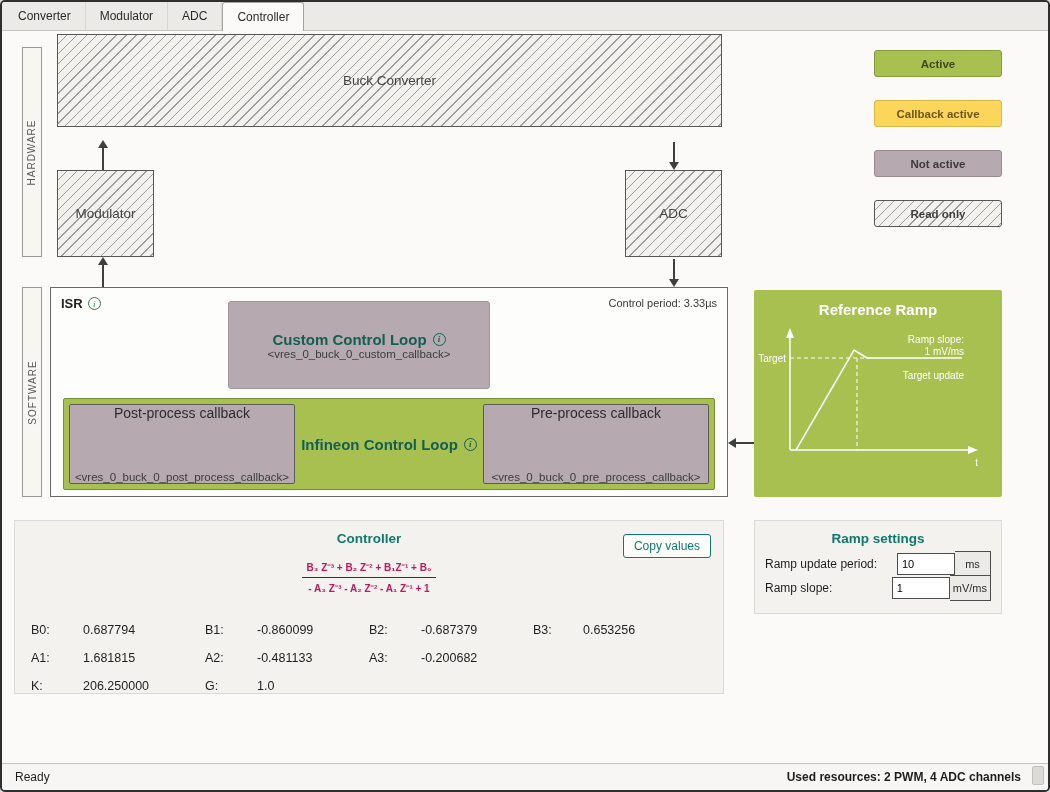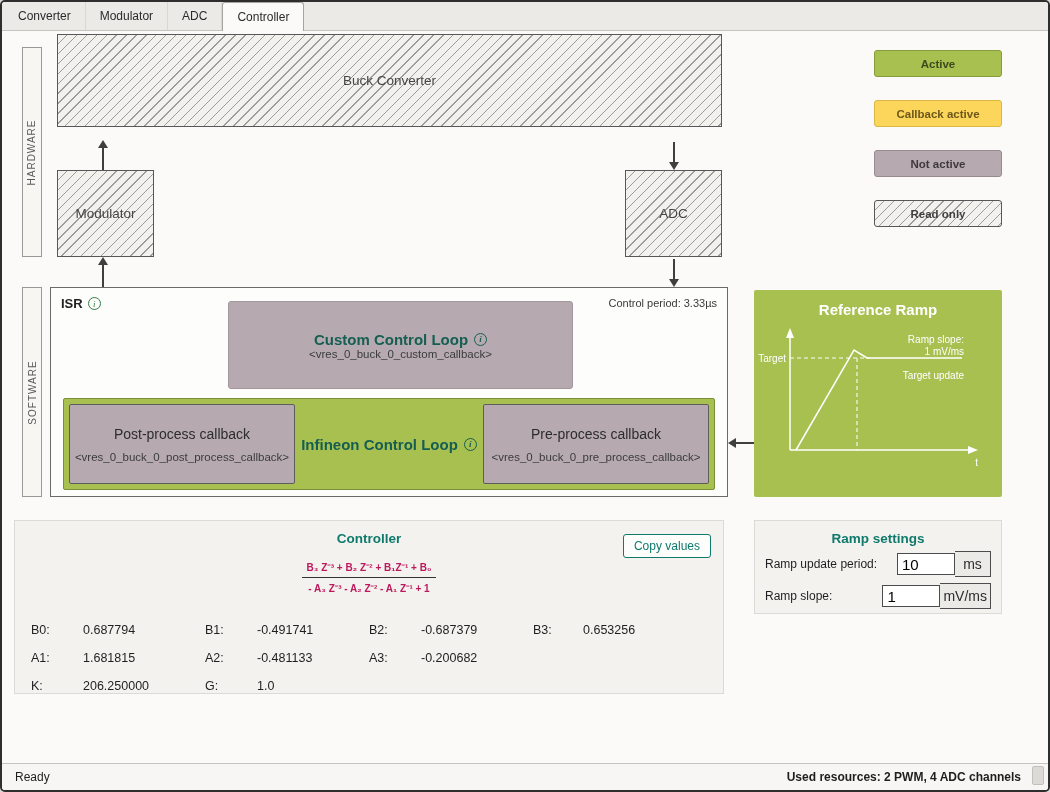--- a/index.html
+++ b/index.html
@@ -35,49 +35,49 @@
   .chip.c-mauve{background:var(--mauve,#b6aab0);border:1px solid var(--mauve_border,#978b92);color:#3e393c}
   .chip.c-ro{color:#3f3f3f}
 
   
   #isr{left:48px;top:285px;width:678px;height:210px;border:1px solid #6a6a6a;background:#fdfdfb;box-sizing:border-box}
   .isr-head{position:absolute;left:10px;top:8px;display:flex;align-items:center;gap:5px}
   .isr-title{font-size:13px;font-weight:bold;color:#222}
   .info{display:inline-flex;align-items:center;justify-content:center;width:13px;height:13px;border-radius:50%;border:1.3px solid currentColor;color:#2f7d46;font-size:9px;font-style:italic;font-family:"Liberation Serif",serif;box-sizing:border-box;background:transparent;cursor:pointer}
   .loop-title .info{color:#155e52}
   .control-period{position:absolute;top:9px;right:10px;font-size:11px;color:#3a3a3a}
-  #custom-loop{position:absolute;left:177px;top:13px;width:345px;height:88px;background:var(--mauve,#b6aab0);border:1px solid #a3969d;border-radius:3px;display:flex;flex-direction:column;align-items:center;justify-content:center;gap:0;box-sizing:border-box}
+  #custom-loop{position:absolute;left:177px;top:13px;width:262px;height:88px;background:var(--mauve,#b6aab0);border:1px solid #a3969d;border-radius:3px;display:flex;flex-direction:column;align-items:center;justify-content:center;gap:0;box-sizing:border-box}
   .loop-title{font-size:15px;font-weight:bold;color:#155e52;display:flex;align-items:center;gap:6px}
   .cbtext{font-size:11.5px;color:#3b3b3b}
   #green-loop{position:absolute;left:12px;top:110px;width:652px;height:92px;background:var(--green,#a8c050);border:1px solid #798f38;border-radius:2px;box-sizing:border-box;display:flex;padding:5px}
-  .cb-box{width:226px;background:var(--mauve,#b6aab0);border:1px solid #5d5d5d;border-radius:2px;box-sizing:border-box;display:flex;flex-direction:column;align-items:center;justify-content:center;gap:9px}
+  .cb-box{width:226px;background:var(--mauve,#b6aab0);border:1px solid #5d5d5d;border-radius:2px;box-sizing:border-box;display:flex;flex-direction:column;align-items:center;justify-content:space-between;gap:9px}
   .cb-title{font-size:14px;color:#2c2c2c}
   .green-mid{flex:1;display:flex;align-items:center;justify-content:center}
 
   
   #ramp{left:752px;top:288px;width:248px;height:207px;background:var(--green,#a8c050);border-radius:2px;display:flex;flex-direction:column}
   .ramp-title{padding-top:11px;text-align:center;color:#fff;font-size:15px;font-weight:bold}
   #ramp svg{margin-top:4px;font-family:"Liberation Sans",sans-serif}
 
   
   .panel{background:#f3f2ef;border:1px solid #dcdad6;box-sizing:border-box}
   #ctrl-panel{left:12px;top:518px;width:710px;height:174px}
   .panel-title{position:absolute;left:0;right:0;top:10px;text-align:center;color:var(--teal,#0f7a6b);font-weight:bold;font-size:13.5px}
   .copy-btn{position:absolute;top:13px;right:12px;background:#fdfdfc;border:1px solid var(--teal,#0f7a6b);color:var(--teal,#0f7a6b);font-size:12px;padding:4px 10px;border-radius:3px;font-family:inherit;cursor:pointer}
   .formula{position:absolute;left:0;right:0;top:39px;text-align:center;font-size:10px;font-weight:bold;color:#be185d}
   .fnum{display:inline-block;border-bottom:1.4px solid #333;padding:0 5px 3px}
   .fden{padding-top:3px}
   .coeffs{position:absolute;left:16px;right:14px;top:102px;display:grid;grid-template-columns:52px 122px 52px 112px 52px 112px 50px auto;row-gap:14px;font-size:12.5px;color:#1f1f1f}
 
   #ramp-panel{left:752px;top:518px;width:248px;height:94px}
-  .rs-rows{position:absolute;left:10px;right:10px;top:31px;display:flex;flex-direction:column;gap:8px}
+  .rs-rows{position:absolute;left:10px;right:10px;top:31px;display:flex;flex-direction:column;}
   .rs-row{display:flex;align-items:center;height:24px}
   .rs-label{flex:1;font-size:12px;color:#1f1f1f}
-  .rs-input{width:58px;height:22px;box-sizing:border-box;border:1px solid #4c4c4c;font-size:15px;padding:0 4px;font-family:inherit;background:#fff}
-  .rs-unit{min-width:36px;height:26px;box-sizing:border-box;border:1px solid #4c4c4c;border-left:none;background:#eceae6;display:flex;align-items:center;justify-content:center;font-size:14px;color:#2c2c2c;padding:12px 3px}
+  .rs-input{width:58px;height:22px;box-sizing:border-box;border:1px solid #4c4c4c;font-size:11px;padding:0 4px;font-family:inherit;background:#fff}
+  .rs-unit{min-width:36px;height:26px;box-sizing:border-box;border:1px solid #4c4c4c;border-left:none;background:#eceae6;display:flex;align-items:center;justify-content:center;font-size:11px;color:#2c2c2c;padding:12px 3px}
 
   
   .statusbar{position:absolute;left:0;right:0;bottom:0;height:27px;border-top:1px solid #c6c4c0;background:#f7f6f4;display:flex;align-items:center;justify-content:space-between;padding:0 13px;box-sizing:border-box;font-size:12px;color:#1e1e1e}
   .status-right{font-weight:bold;padding-right:14px}
   .scroll-thumb{position:absolute;right:4px;bottom:5px;width:10px;height:17px;background:#dcdad6;border:1px solid #c2c0bc;border-radius:2px}
 </style>
 </head>
 <body>
 
 <div class="window">
@@ -187,21 +187,21 @@
     <div class="panel-title">Controller</div>
     <button class="copy-btn">Copy values</button>
     <div class="formula">
       <div class="fnum">B₃ Z⁻³ + B₂ Z⁻² + B₁Z⁻¹ + B₀</div>
       <div class="fden">- A₃ Z⁻³ - A₂ Z⁻² - A₁ Z⁻¹ + 1</div>
     </div>
     <div class="coeffs">
       <span>B0:</span>
       <span>0.687794</span>
       <span>B1:</span>
-      <span>-0.491741</span>
+      <span>-0.860099</span>
       <span>B2:</span>
       <span>-0.687379</span>
       <span>B3:</span>
       <span>0.653256</span>
       <span>A1:</span>
       <span>1.681815</span>
       <span>A2:</span>
       <span>-0.481133</span>
       <span>A3:</span>
       <span>-0.200682</span>

